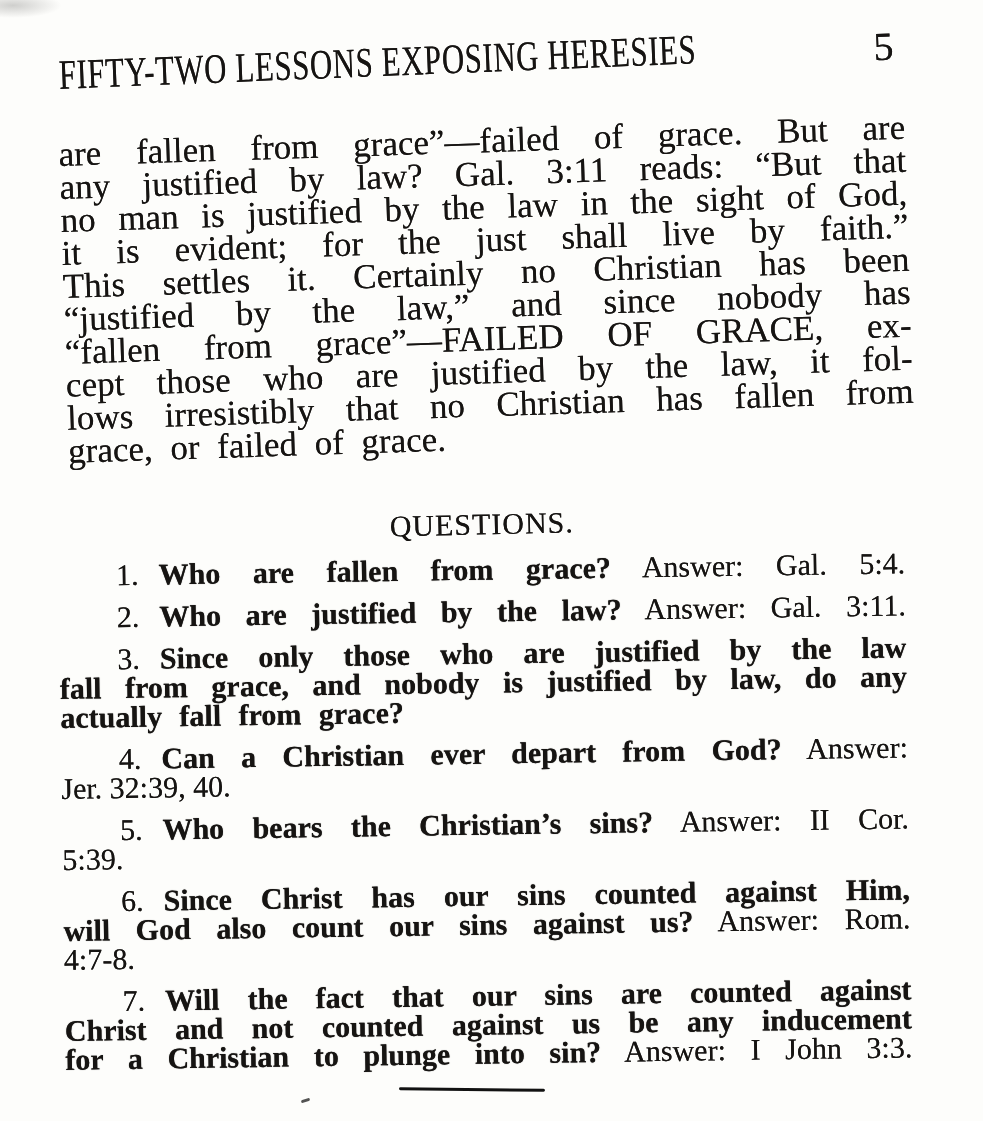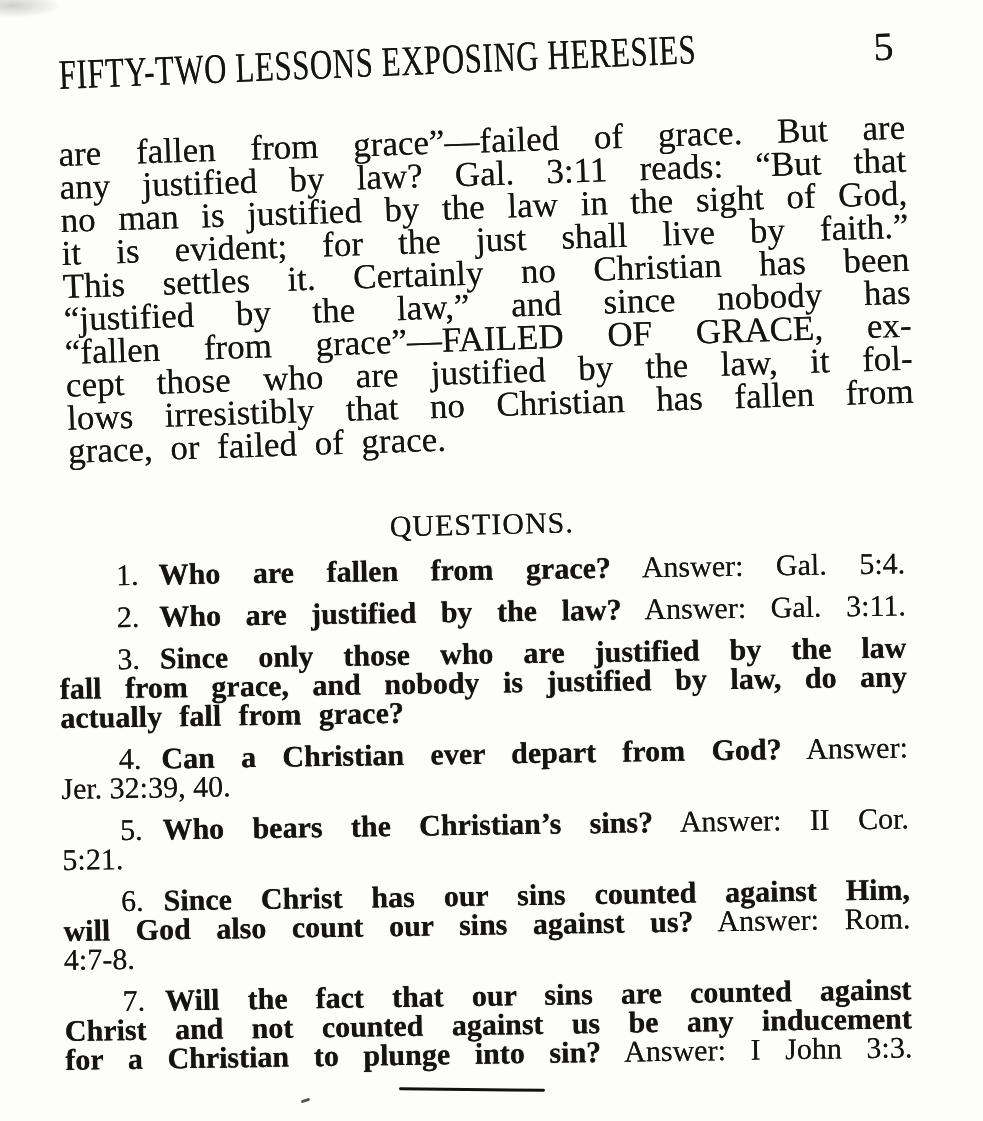--- a/index.html
+++ b/index.html
@@ -89,21 +89,21 @@
       <div class="qline spread"><span class="qb">actually fall from grace?</span></div>
     </div>
 
     <div class="question">
       <div class="qline first just"><span class="qnum">4.</span><span class="qb">Can a Christian ever depart from God?</span> <span class="qr">Answer:</span></div>
       <div class="qline"><span class="qr">Jer. 32:39, 40.</span></div>
     </div>
 
     <div class="question">
       <div class="qline first just"><span class="qnum">5.</span><span class="qb">Who bears the Christian’s sins?</span> <span class="qr">Answer: II Cor.</span></div>
-      <div class="qline"><span class="qr">5:21.</span></div>
+      <div class="qline"><span class="qr">5:39.</span></div>
     </div>
 
     <div class="question">
       <div class="qline first just"><span class="qnum">6.</span><span class="qb">Since Christ has our sins counted against Him,</span></div>
       <div class="qline just"><span class="qb">will God also count our sins against us?</span> <span class="qr">Answer: Rom.</span></div>
       <div class="qline"><span class="qr">4:7-8.</span></div>
     </div>
 
     <div class="question">
       <div class="qline first just"><span class="qnum">7.</span><span class="qb">Will the fact that our sins are counted against</span></div>

